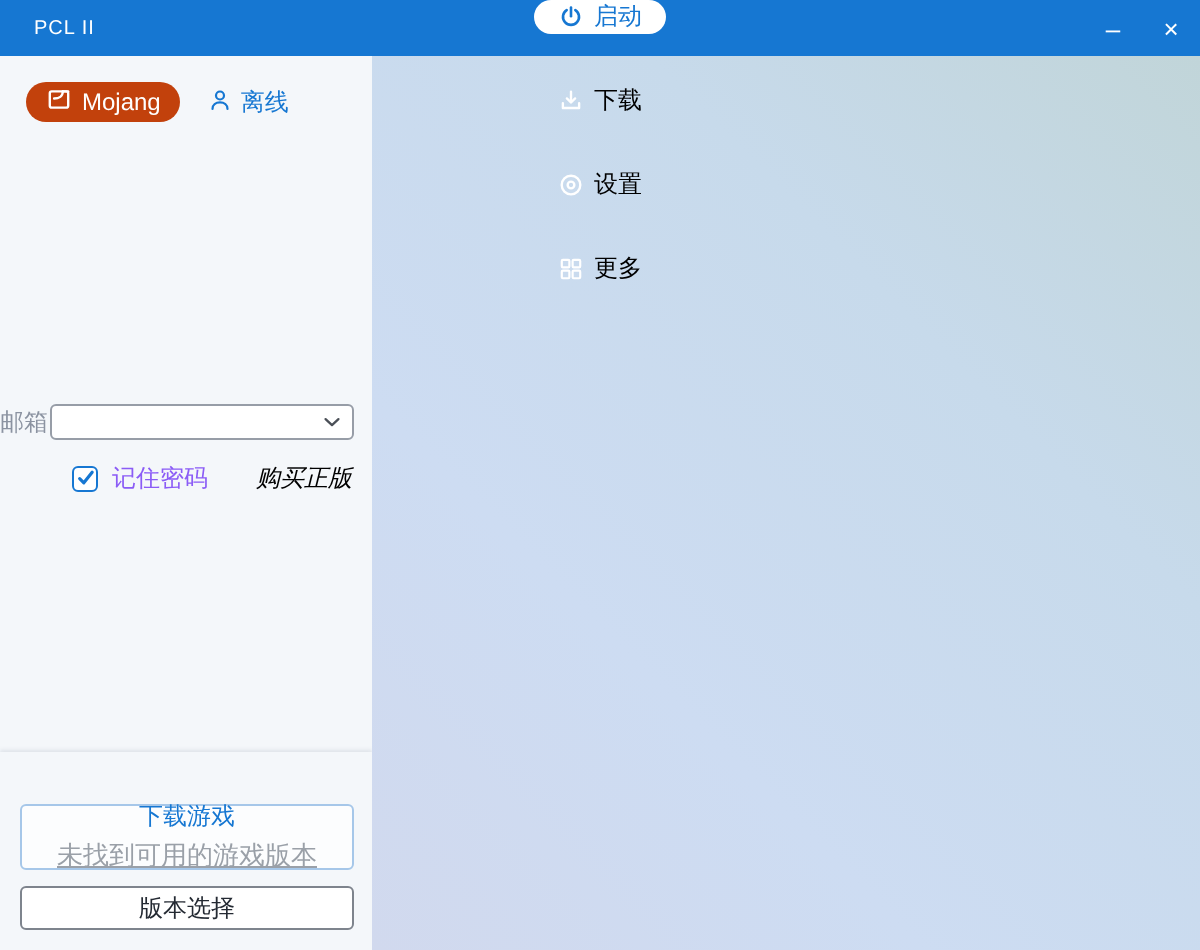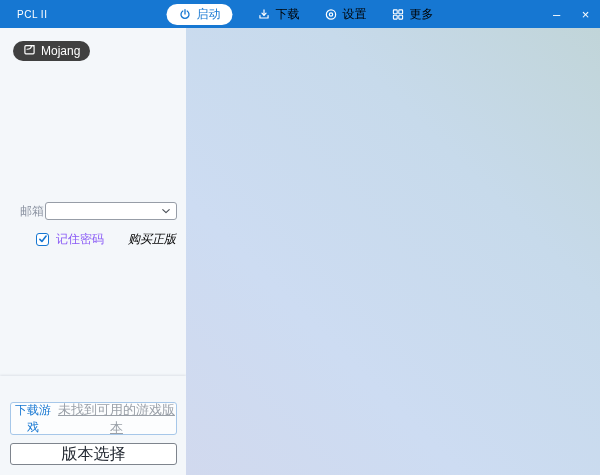--- a/index.html
+++ b/index.html
@@ -15,21 +15,21 @@
   .titlebar {
     height:28px; flex-shrink:0;
     background:#1677d2;
     display:flex; align-items:center;
     position:relative;
     color:#fff;
   }
   .app-title { font-size:10px; margin-left:17px; letter-spacing:.5px; font-weight:normal; }
   .topnav {
     position:absolute; left:50%; top:0; transform:translateX(-50%);
-    height:28px; display:flex; align-items:center; gap:25px;
+    height:28px; display:flex; align-items:center; gap:25px;flex-direction:column;
   }
   .nav-pill {
     background:#fff; color:#1677d2;
     height:21px; border-radius:11px;
     display:flex; align-items:center; gap:5px;
     padding:0 12px; font-size:12px;
     border:none; cursor:default;
     font-family:inherit;
   }
   .nav-item {
@@ -54,34 +54,34 @@
     width:186px; flex-shrink:0;
     background:#f4f7fa;
     display:flex; flex-direction:column;
   }
 
   .account-tabs {
     display:flex; align-items:center;
     margin:13px 0 0 13px; gap:14px;
   }
   .tab-pill {
-    background:#404040; color:#fff;
+    background:#c2410c; color:#fff;
     height:20px; border-radius:10px;
     display:flex; align-items:center; gap:5px;
     padding:0 10px; font-size:12px;
     border:none; font-family:inherit;text-align:right;
   }
   .tab-item {
     color:#1677d2; font-size:12px;
     display:flex; align-items:center; gap:4px;
     background:none; border:none; font-family:inherit;
   }
 
   .login-form { margin-top:141px; }
-  .form-row { display:flex; align-items:center; margin:0 9px 8px 20px; height:18px; }
+  .form-row { display:flex; align-items:center; margin:0 9px 8px 0; height:18px; }
   .form-label { width:25px; font-size:12px; color:#8b93a1; flex-shrink:0; }
   .combo-box, .text-input {
     flex:1; height:18px;
     border:1px solid #979da7; border-radius:3px;
     background:#fff;
     display:flex; align-items:center;
     font-size:12px; color:#333;
     padding:0 5px;
     font-family:inherit;
     min-width:0;
@@ -102,32 +102,32 @@
 
   .sidebar-bottom {
     margin-top:auto;
     padding:26px 9px 10px 10px;
     box-shadow:0 -1px 2px rgba(90,105,125,.14);
   }
   .btn-download {
     width:100%; height:33px;
     border:1px solid #a6c7e9; border-radius:3px;
     background:#fcfdfe;
-    display:flex; flex-direction:row; align-items:center; justify-content:center;
+    display:flex; flex-direction:column; align-items:center; justify-content:center;
     gap:2px; margin-bottom:8px;
     font-family:inherit;
   }
   .btn-download-title { font-size:12px; color:#1677d2; }
   .btn-download-sub { font-size:13px; color:#9aa0a8;text-decoration:underline; }
   .btn-version {
     width:100%; height:22px;
     border:1px solid #7e848d; border-radius:3px;
     background:#fff;
     display:flex; align-items:center; justify-content:center;
-    font-size:16px; color:#242a33;
+    font-size:12px; color:#242a33;
     font-family:Liberation Sans, sans-serif;
   }
 
   .main {
     flex:1;
     background:linear-gradient(225deg, #c1d5d9 0%, #c7daeb 32%, #cddcf2 68%, #d1d9ee 100%);
   }
 </style>
 </head>
 <body>
@@ -198,20 +198,29 @@
             <svg width="13" height="13" viewBox="0 0 24 24" fill="none" stroke="#fff" stroke-width="2.2" stroke-linecap="round" stroke-linejoin="round">
               <rect x="3.5" y="5" width="17" height="15" rx="1.8"></rect>
               <path d="M15.5 5c0 4.3-3.6 6.5-8 6.5"></path>
               <path d="M15.5 5h5"></path>
             </svg>
           </span>
           <span>Mojang</span>
         </button>
 
 
+        <button class="tab-item">
+          <span>
+            <svg width="12" height="12" viewBox="0 0 24 24" fill="none" stroke="#1677d2" stroke-width="2.2" stroke-linecap="round">
+              <circle cx="12" cy="7.5" r="4"></circle>
+              <path d="M4.5 21c0-4.2 3.3-6.6 7.5-6.6s7.5 2.4 7.5 6.6"></path>
+            </svg>
+          </span>
+          <span>离线</span>
+        </button>
       </div>
 
       <div class="login-form">
         <div class="form-row">
           <span class="form-label">邮箱</span>
           <div class="combo-box">
             <span class="combo-value"></span>
             <span>
               <svg width="10" height="8" viewBox="0 0 14 10" fill="none" stroke="#4a4f57" stroke-width="1.6" stroke-linecap="round" stroke-linejoin="round">
                 <path d="M2.5 3 7 7.2 11.5 3"></path>

